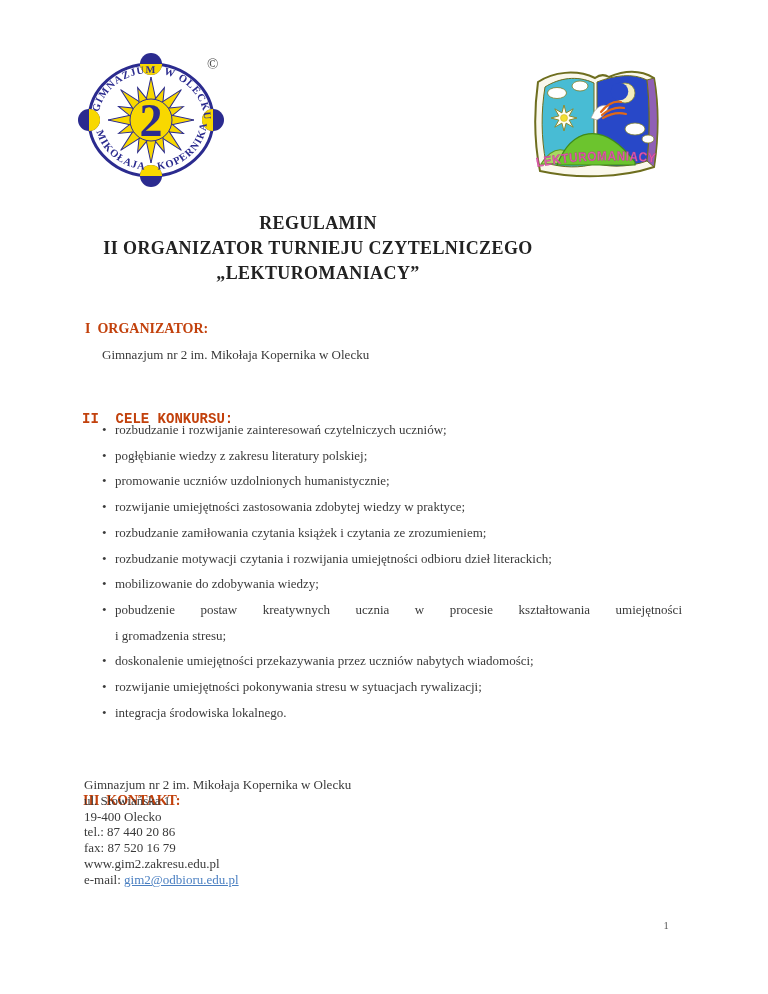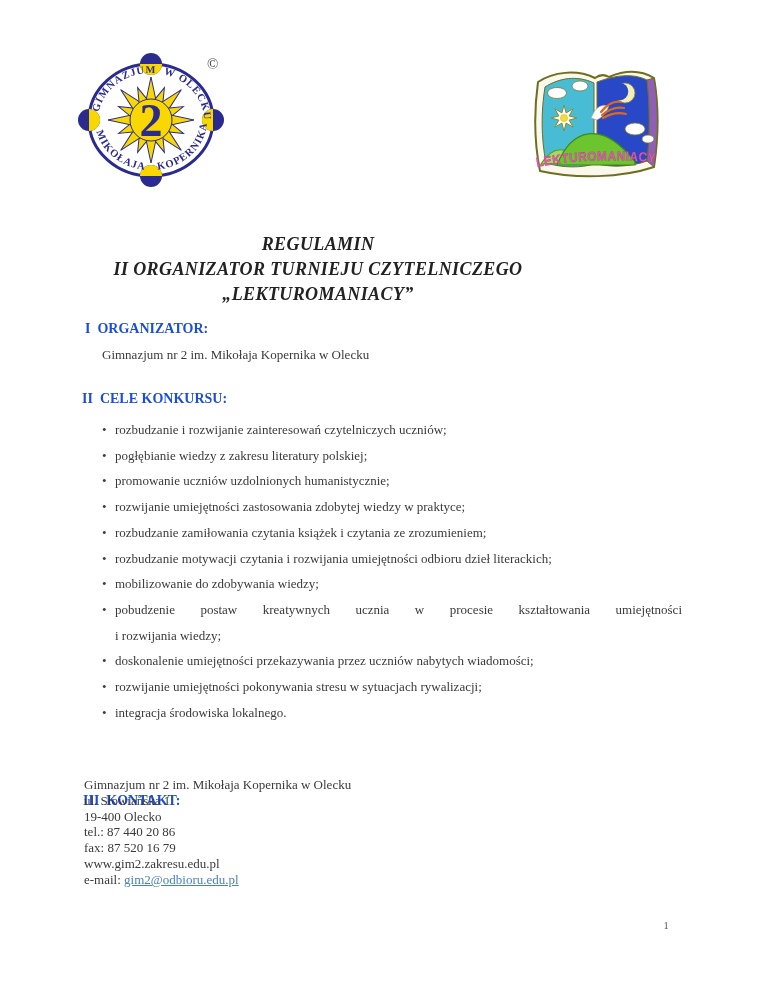--- a/index.html
+++ b/index.html
@@ -14,40 +14,39 @@
   }
   .abs { position: absolute; }
 
   
   .school-logo { left: 76px; top: 52px; width: 150px; height: 140px; }
   .copyright   { left: 207px; top: 56px; font-size: 15px; color: #4a4a4a; }
   .contest-logo{ left: 531px; top: 66px; width: 133px; height: 114px; }
 
   
   .title {
-    left: 0; top: 232px; width: 636px;
+    left: 0; top: 211px; width: 636px;
     text-align: center;
     font-weight: bold;
     font-size: 18px;
     line-height: 25px;
     letter-spacing: 0.4px;
     color: #222222;
-    font-style: italic;
   }
 
   
   .sec-heading {
     font-weight: bold;
     font-size: 14px;
-    color: #1d4ed8;
+    color: #c2410c;
     white-space: pre;
   }
   .sec1-h { left: 85px; top: 321px; }
   .sec1-b { left: 102px; top: 347px; font-size: 13px; }
-  .sec2-h { left: 82px;  top: 391px; }
+  .sec2-h { left: 82px;  top: 411px; font-family: Liberation Mono, monospace; }
   .sec3-h { left: 83px;  top: 793px; }
 
   
   .bullets {
     left: 102px; top: 417px; width: 582px;
     font-size: 13px;
     line-height: 25.7px;
   }
   .b-row { display: flex; }
   .dot { width: 13px; flex: none; font-size: 13px; }
@@ -220,21 +219,21 @@
         <div class="b-text">rozbudzanie motywacji czytania i rozwijania umiejętności odbioru dzieł literackich;</div>
       </div>
       <div class="b-row">
         <span class="dot">•</span>
         <div class="b-text">mobilizowanie do zdobywania wiedzy;</div>
       </div>
       <div class="b-row">
         <span class="dot">•</span>
         <div class="b-text">
           <div class="force-justify">pobudzenie postaw kreatywnych ucznia w procesie kształtowania umiejętności</div>
-          <div>i rozwijania wiedzy;</div>
+          <div>i gromadzenia stresu;</div>
         </div>
       </div>
       <div class="b-row">
         <span class="dot">•</span>
         <div class="b-text">doskonalenie umiejętności przekazywania przez uczniów nabytych wiadomości;</div>
       </div>
       <div class="b-row">
         <span class="dot">•</span>
         <div class="b-text">rozwijanie umiejętności pokonywania stresu w sytuacjach rywalizacji;</div>
       </div>

